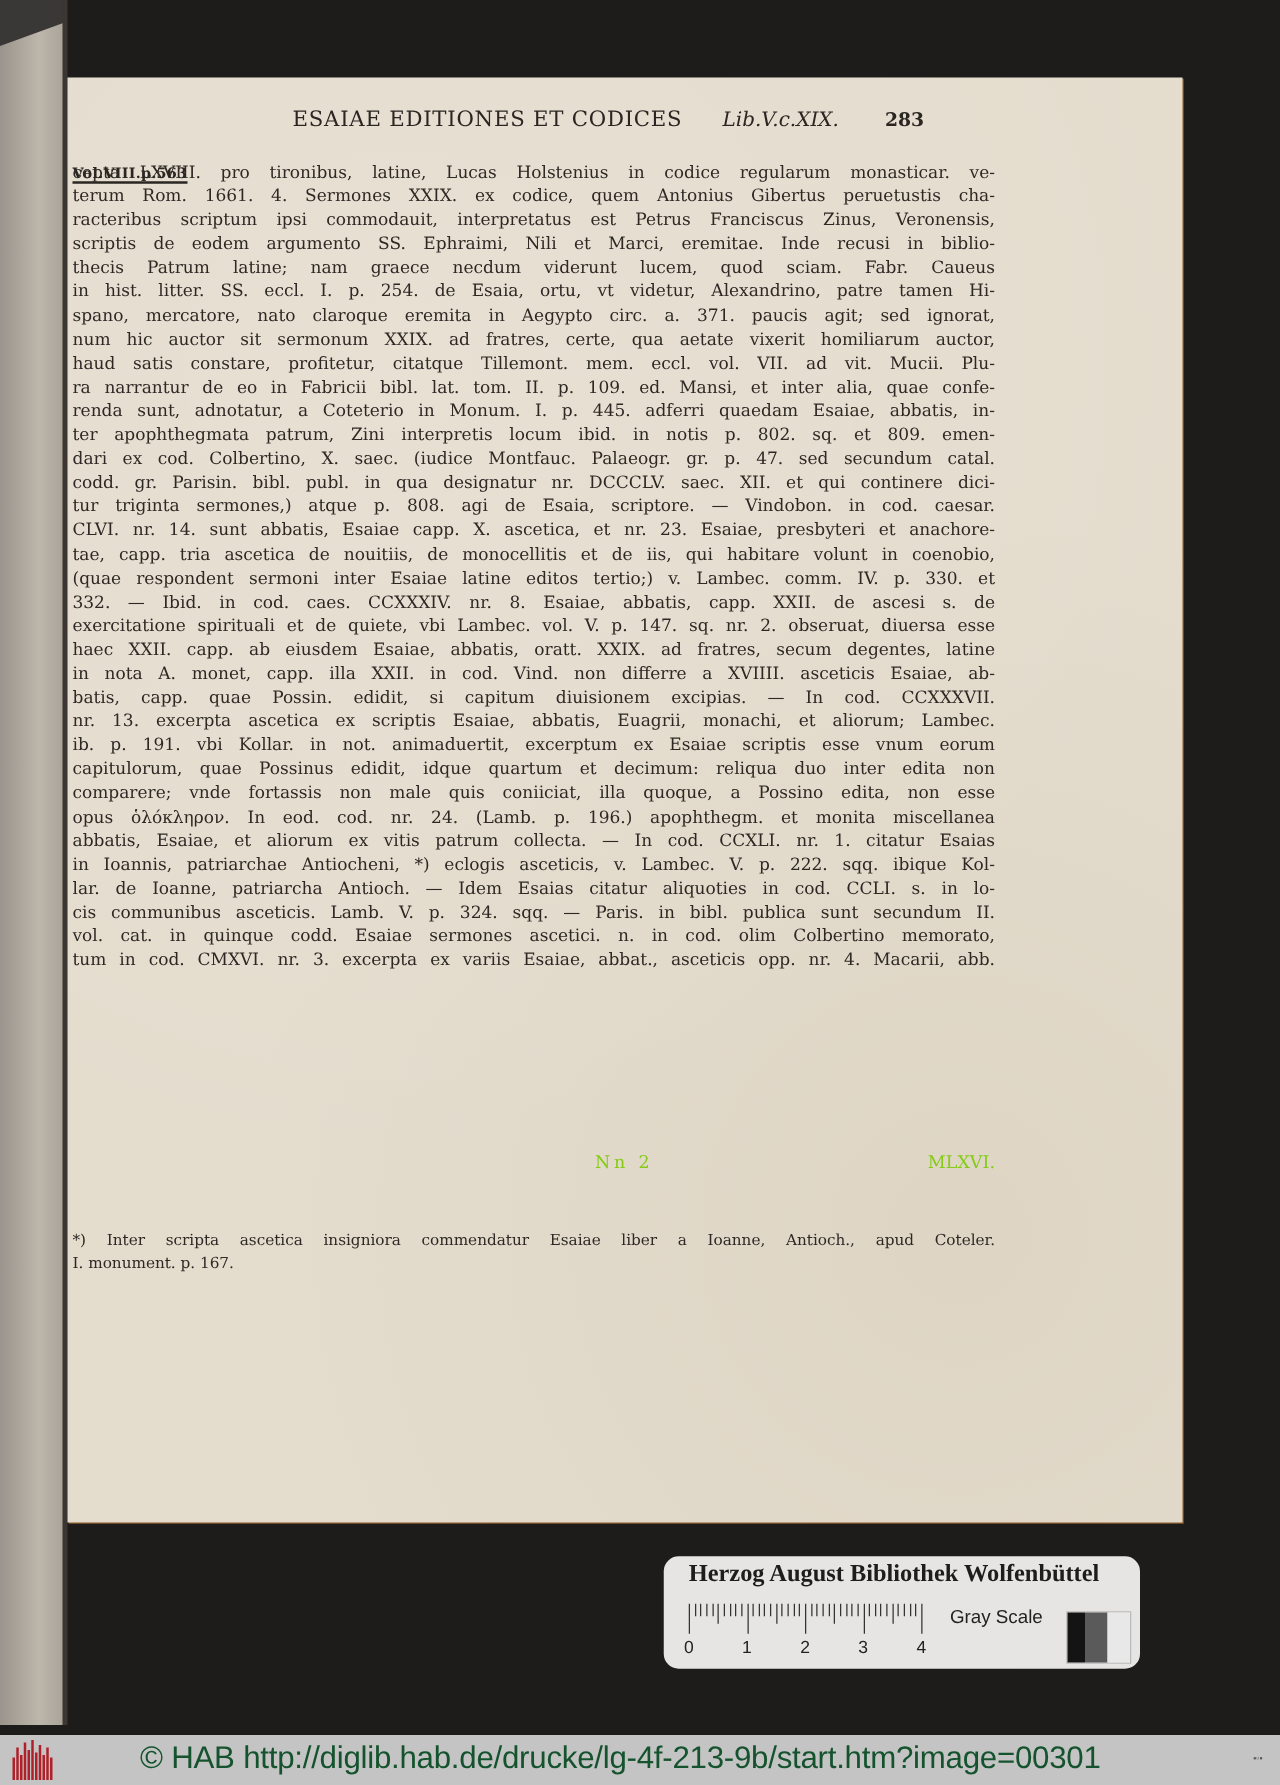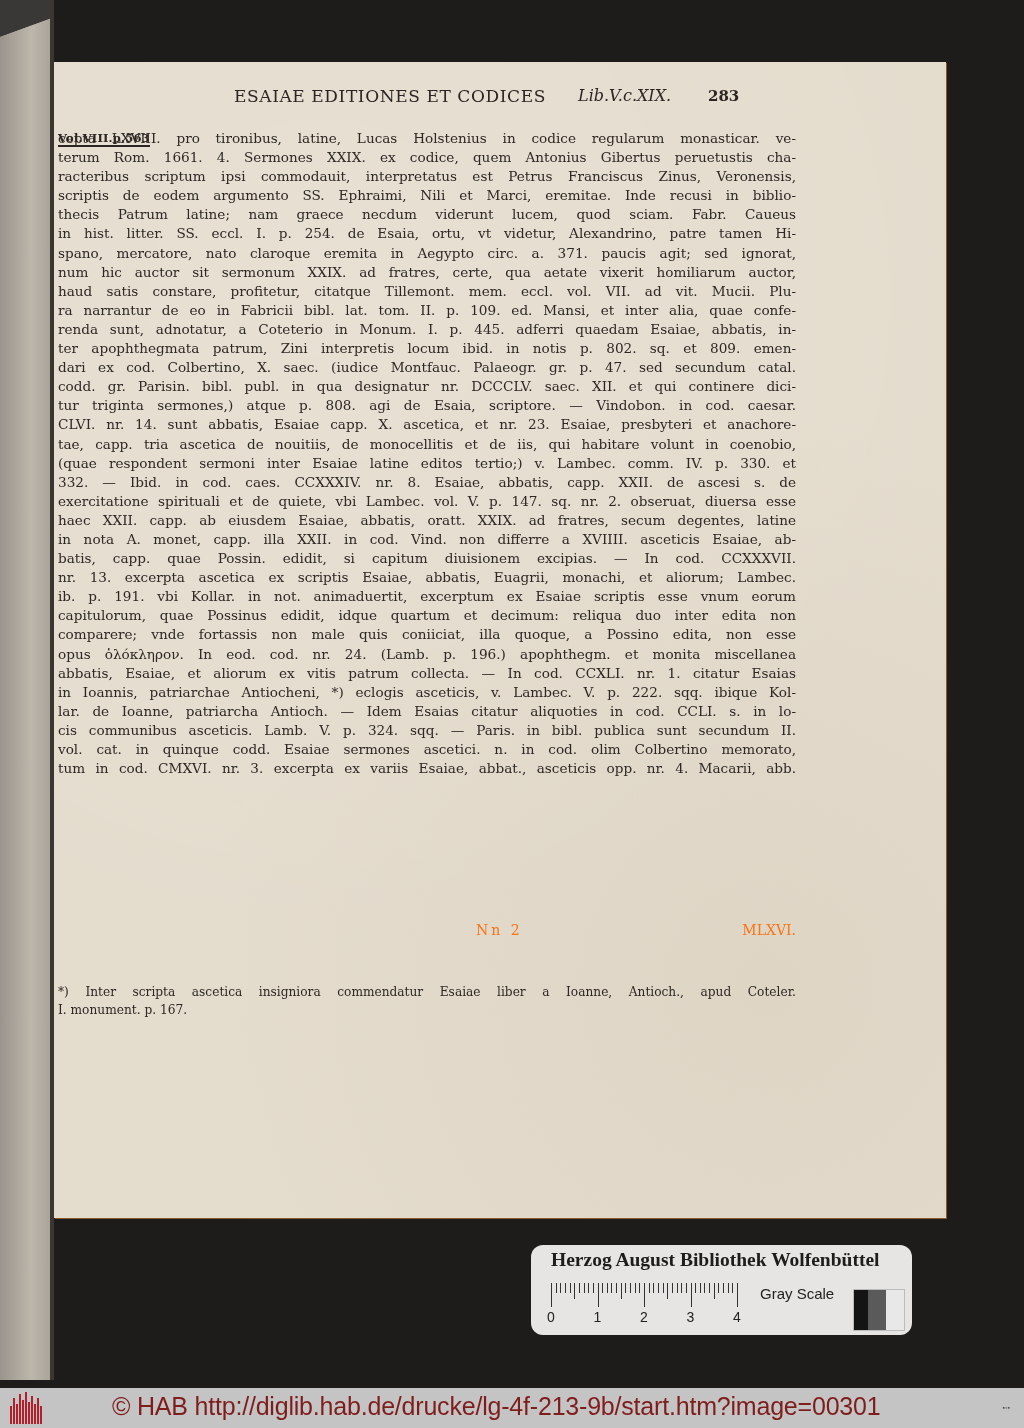--- a/index.html
+++ b/index.html
@@ -49,21 +49,21 @@
     position:absolute; left:58px; top:129px; width:738px;
     color:#2d2824; font-size:13.6px; line-height:19.1px;
   }
   .line {
     display:block; white-space:nowrap; text-align:justify;
     text-align-last:justify; height:19.1px; overflow:hidden;
   }
   .line.last { text-align-last:left; }
   .sig {
     position:absolute; left:58px; top:922px; width:738px; height:20px;
-    color:#f97316; font-size:14px;
+    color:#84cc16; font-size:14px;
   }
   .sig .sig-mark { position:absolute; left:418px; letter-spacing:3px; }
   .sig .catch { position:absolute; right:0; }
   .footnote {
     position:absolute; left:58px; top:984px; width:738px;
     color:#2d2824; font-size:12.2px; line-height:17.5px;
   }
   .footnote .line { height:17.5px; }
   .scale-card {
     position:absolute; left:531px; top:1245px; width:381px; height:90px;
@@ -95,21 +95,21 @@
     background:#c4c4c4;
   }
   .hab-logo {
     position:absolute; left:6px; top:4px; width:40px; height:32px;
   }
   .hab-logo span {
     position:absolute; bottom:0; width:2px; background:#b0202a;
   }
   .credit {
     position:absolute; left:112px; top:4px;
-    font-family:"Liberation Sans", sans-serif; font-size:25px; color:#7f1d1d;
+    font-family:"Liberation Sans", sans-serif; font-size:25px; color:#14532d;
     white-space:nowrap; letter-spacing:-0.2px;
   }
   .mini-icon {
     position:absolute; right:14px; top:16px; font-size:7px; color:#555;
     font-family:"Liberation Sans", sans-serif;
   }
 </style>
 </head>
 <body>
 

